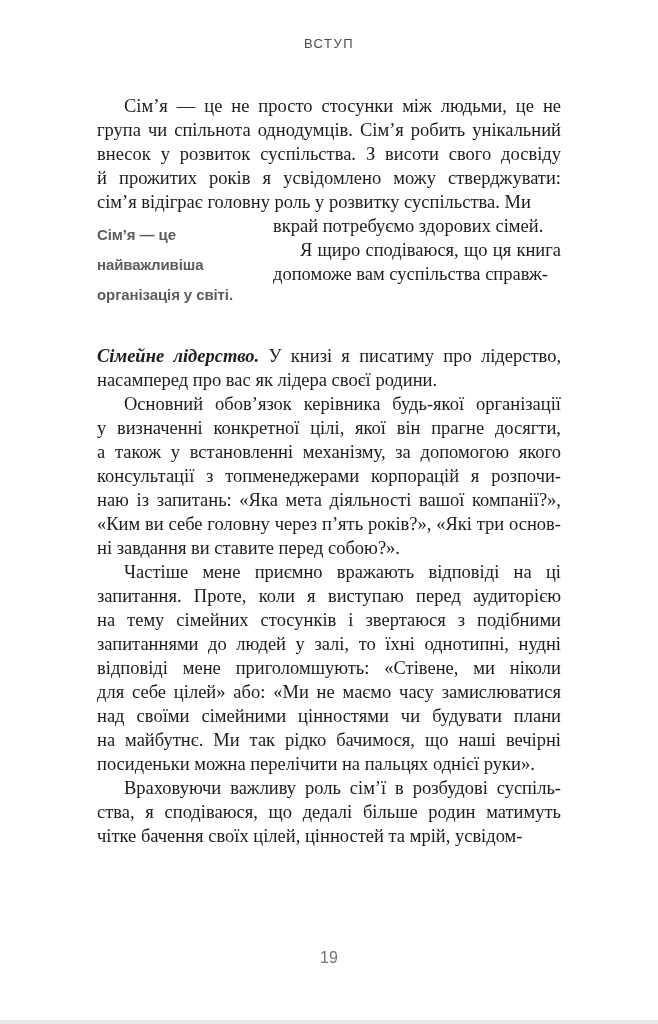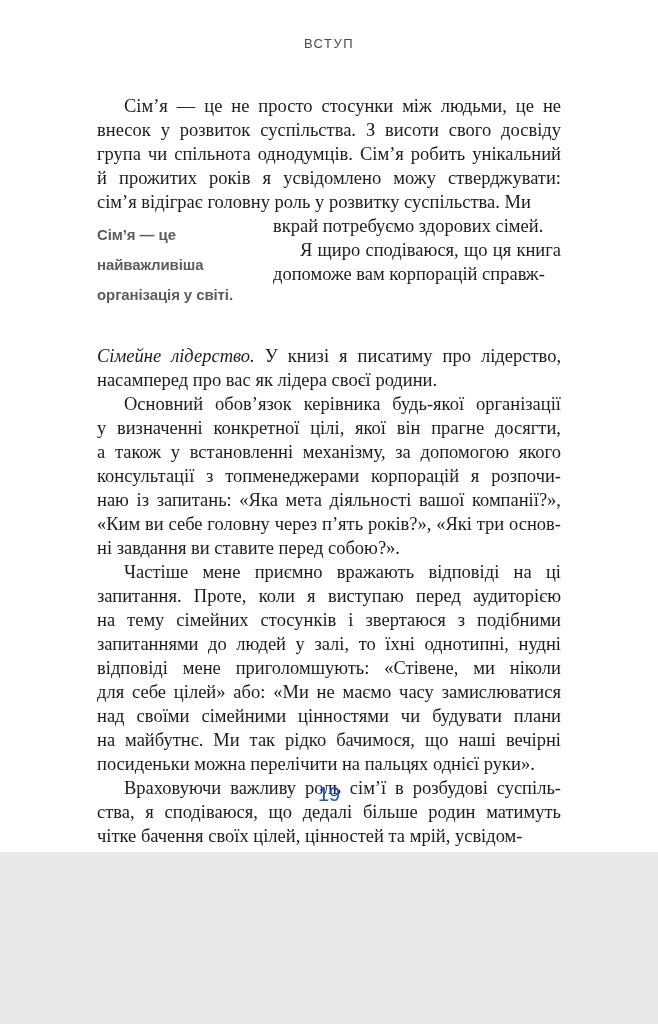--- a/index.html
+++ b/index.html
@@ -1,19 +1,19 @@
 <!DOCTYPE html>
 <html><head>
 <meta charset="utf-8">
 <style>
   html, body { margin: 0; padding: 0; background: #e8e8e8; }
   .page {
     position: relative;
     width: 658px;
-    height: 852px;
+    height: 1020px;
     margin: 0 auto;
     background: #ffffff;
     overflow: hidden;
     font-family: "Liberation Serif", "DejaVu Serif", serif;
     color: #1c1c1c;
   }
   .running-head {
     padding-top: 36px;
     height: 18px;
     text-align: center;
@@ -52,60 +52,60 @@
     letter-spacing: -0.1px;
     line-height: 30px;
     color: #5c5c5c;
   }
   .pullquote .line {
     height: 30px;
     text-align: right;
     text-align-last: left;
   }
   .section-para { margin-top: 34px; }
-  .section-lead { font-weight: normal; font-style: italic; }
+  .section-lead { font-weight: bold; font-style: italic; }
   .page-number {
     position: absolute;
     left: 0; right: 0;
-    bottom: 46px;
+    bottom: 53px;
     text-align: center;
     font-family: "Liberation Sans", "DejaVu Sans", sans-serif;
-    font-size: 20px;
-    color: #1d4ed8;
+    font-size: 16px;
+    color: #737373;
   }
 </style>
 </head>
 <body>
 
 <div class="page">
 
   <div class="running-head">ВСТУП</div>
 
   <main class="text-block">
 
     <section class="para indent">
         <div class="line">Сім’я — це не просто стосунки між людьми, це не якась</div>
+        <div class="line">група чи спільнота однодумців. Сім’я робить унікальний</div>
         <div class="line">внесок у розвиток суспільства. З висоти свого досвіду</div>
-        <div class="line">група чи спільнота однодумців. Сім’я робить унікальний</div>
         <div class="line">й прожитих років я усвідомлено можу стверджувати:</div>
         <div class="line">сім’я відіграє головну роль у розвитку суспільства. Ми</div>
       </section>
 
     <section class="wrap">
       <aside class="pullquote">
           <div class="line">Сім’я — це</div>
           <div class="line">найважливіша</div>
           <div class="line">організація у світі.</div>
         </aside>
       <div class="para">
         <div class="line">вкрай потребуємо здорових сімей.</div>
       </div>
       <div class="para indent">
           <div class="line">Я щиро сподіваюся, що ця книга</div>
-          <div class="line">допоможе вам корпорацій справж-</div>
+          <div class="line">допоможе вам суспільства справж-</div>
         </div>
       <div class="clear"></div>
     </section>
 
     <section class="para section-para">
       <div class="line">
         <span class="section-lead">Сімейне лідерство.</span>
         <span>У книзі я писатиму про лідерство,</span>
       </div>
       <div class="line">насамперед про вас як лідера своєї родини.</div>

